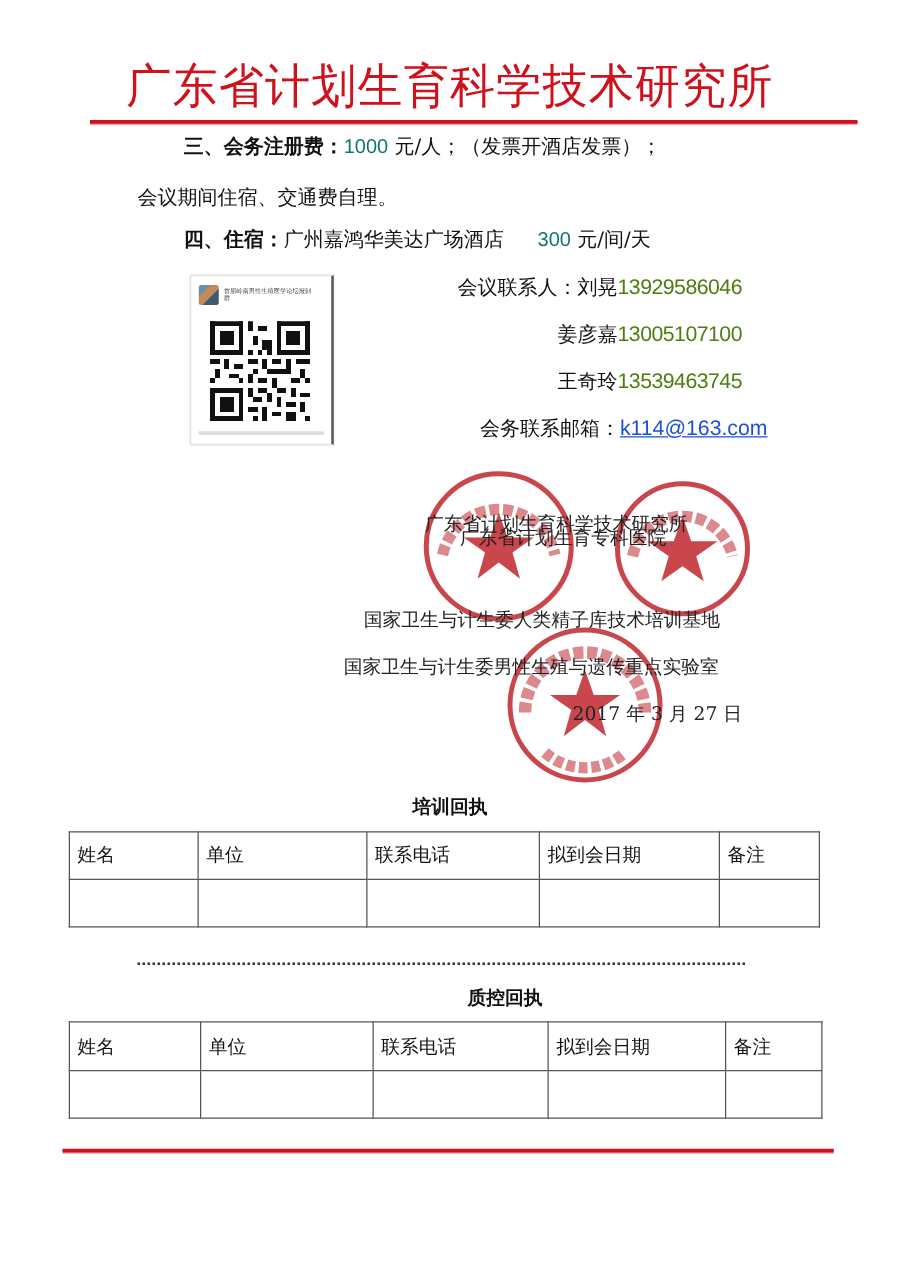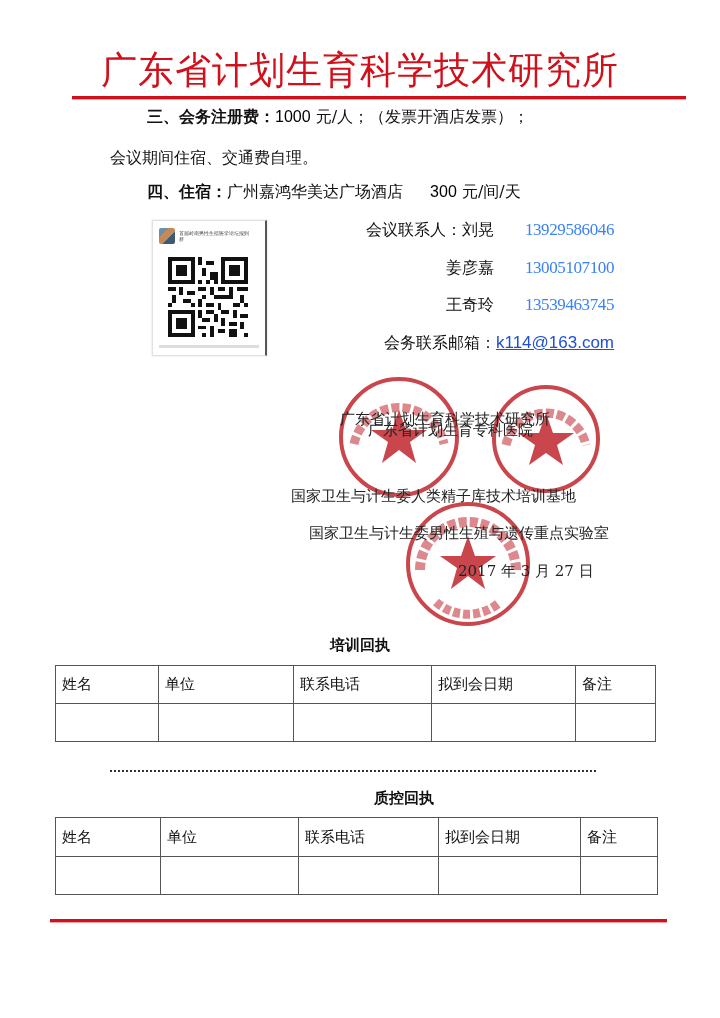--- a/index.html
+++ b/index.html
@@ -12,23 +12,23 @@
   .abs { position: absolute; }
   .title {
     left: 0; width: 720px; top: 46px; text-align: center;
     font-family: "DejaVu Serif", "Liberation Serif", serif;
     font-size: 36px; color: #d0101a; letter-spacing: 1px; line-height: 48px;
     transform: scaleY(1.05);
   }
   .red-rule { height: 3px; background: #d0101a; box-shadow: 0 1px 0 #f3a3a6; }
   .line { font-size: 16px; line-height: 22px; white-space: nowrap; }
   .b { font-weight: bold; }
-  .num { font-family: "Liberation Sans", sans-serif; font-weight: normal; color: #000000; letter-spacing: 0px; }
+  .num { font-family: "Liberation Sans", sans-serif; font-weight: normal; color: #0f766e; letter-spacing: 0px; }
   .contact { font-size: 16px; line-height: 22px; white-space: nowrap; text-align: right; }
-  .contact .phone { font-family: Liberation Serif, serif; font-size: 17px; color: #3b82f6; display: inline-block; width: 120px; text-align: right; letter-spacing: -0.4px; }
+  .contact .phone { font-family: Liberation Sans, sans-serif; font-size: 17px; color: #4d7c0f; display: inline-block; width: 120px; text-align: left; letter-spacing: -0.4px; }
   .email { color: #1f4fd6; text-decoration: underline; font-family: "Liberation Sans", sans-serif; font-size: 17px; }
 
   .qr-card {
     left: 152px; top: 220px; width: 112px; height: 134px;
     background: #fff; border: 1px solid #e2e2e2; border-right: 2px solid #555;
     box-shadow: 0 0 2px rgba(0,0,0,0.15);
   }
   .qr-head { position: absolute; left: 6px; top: 7px; display: flex; align-items: center; gap: 4px; }
   .qr-avatar { width: 16px; height: 16px; background: linear-gradient(135deg,#6a8fa8 0 30%,#c08a5a 30% 60%,#3d5a72 60%); border-radius: 2px; }
   .qr-title { font-size: 5px; line-height: 6px; color: #444; width: 72px; }
@@ -162,21 +162,21 @@
 <svg class="abs stamp" style="left:402px; top:498px;" width="132" height="132" viewBox="0 0 132 132">
   <circle cx="66" cy="66" r="60" fill="none" stroke="#c0272d" stroke-width="4" opacity="0.85"></circle>
   <polygon points="66,38 73,58 94,58 77,70 83,91 66,78 49,91 55,70 38,58 59,58" fill="#c0272d" opacity="0.85"></polygon>
   <path d="M18 72 A48 48 0 0 1 114 72" fill="none" stroke="#c0272d" stroke-width="10" stroke-dasharray="8 3" opacity="0.55"></path>
   <path d="M34 104 A48 48 0 0 0 98 104" fill="none" stroke="#c0272d" stroke-width="9" stroke-dasharray="7 3" opacity="0.55"></path>
 </svg>
 
 <div class="abs signer" style="left:340px; top:408px;">广东省计划生育科学技术研究所</div>
 <div class="abs signer" style="left:368px; top:421px;font-family:Liberation Mono, monospace;">广东省计划生育专科医院</div>
 <div class="abs signer" style="left:291px; top:485px;">国家卫生与计生委人类精子库技术培训基地</div>
-<div class="abs signer" style="left:275px; top:522px;margin-left:34px;">国家卫生与计生委男性生殖与遗传重点实验室</div>
+<div class="abs signer" style="left:275px; top:522px;">国家卫生与计生委男性生殖与遗传重点实验室</div>
 <div class="abs signer" style="left:458px; top:560px;">2017 年 3 月 27 日</div>
 
 <div class="abs sec-title" style="top:636px;">培训回执</div>
 <table class="receipt" style="left:55px; top:665px; width:600px;">
   <colgroup>
       <col style="width:103px">
       <col style="width:135px">
       <col style="width:138px">
       <col style="width:144px">
       <col style="width:80px">

